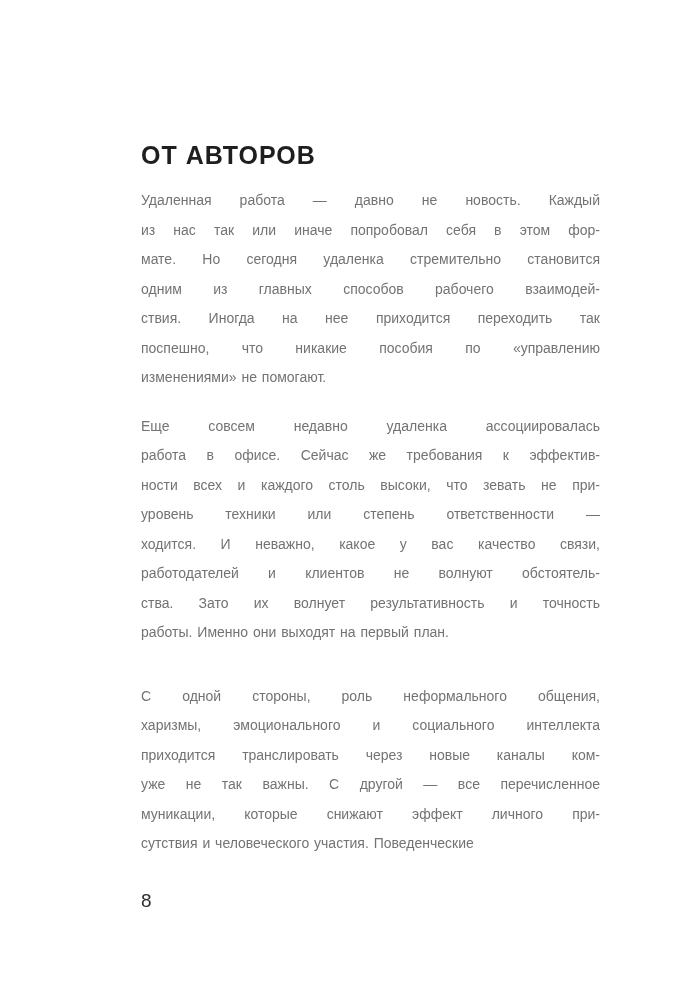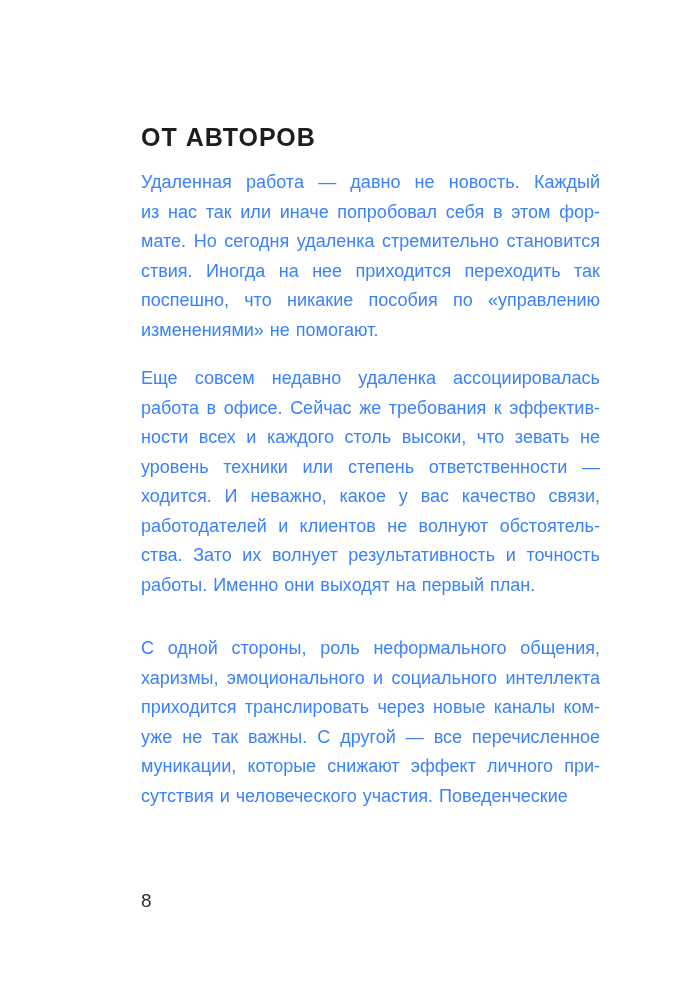--- a/index.html
+++ b/index.html
@@ -11,36 +11,36 @@
     position: relative;
     width: 682px;
     height: 1001px;
     background: #ffffff;
     overflow: hidden;
     font-family: "Liberation Sans", sans-serif;
   }
   .content {
     position: absolute;
     left: 141px;
-    top: 122px;
+    top: 140px;
     width: 459px;
   }
   .chapter-heading {
     margin: 0;
     font-size: 25px;
     line-height: 30px;
     font-weight: 700;
     letter-spacing: 1px;
     color: #1e1e1e;
     text-transform: uppercase;
   }
   .paragraph {
     margin: 0;
-    font-size: 18px;
-    color: #3b82f6;
+    font-size: 14px;
+    color: #737373;
     font-weight: 400;
   }
   .paragraph.p1 { margin-top: 16px; }
   .paragraph.p2 { margin-top: 19px; }
   .paragraph.p3 { margin-top: 34px; }
   .line {
     line-height: 29.5px;
     height: 29.5px;
     text-align: justify;
     text-align-last: justify;
@@ -64,20 +64,21 @@
 <body>
 
 <div class="book-page">
   <div class="content">
     <h1 class="chapter-heading">ОТ АВТОРОВ</h1>
 
     <div class="paragraph p1">
         <div class="line">Удаленная работа — давно не новость. Каждый</div>
         <div class="line">из нас так или иначе попробовал себя в этом фор-</div>
         <div class="line">мате. Но сегодня удаленка стремительно становится</div>
+        <div class="line">одним из главных способов рабочего взаимодей-</div>
         <div class="line">ствия. Иногда на нее приходится переходить так</div>
         <div class="line">поспешно, что никакие пособия по «управлению</div>
         <div class="line last">изменениями» не помогают.</div>
       </div>
 
     <div class="paragraph p2">
         <div class="line">Еще совсем недавно удаленка ассоциировалась</div>
         <div class="line">работа в офисе. Сейчас же требования к эффектив-</div>
         <div class="line">ности всех и каждого столь высоки, что зевать не при-</div>
         <div class="line">уровень техники или степень ответственности —</div>

